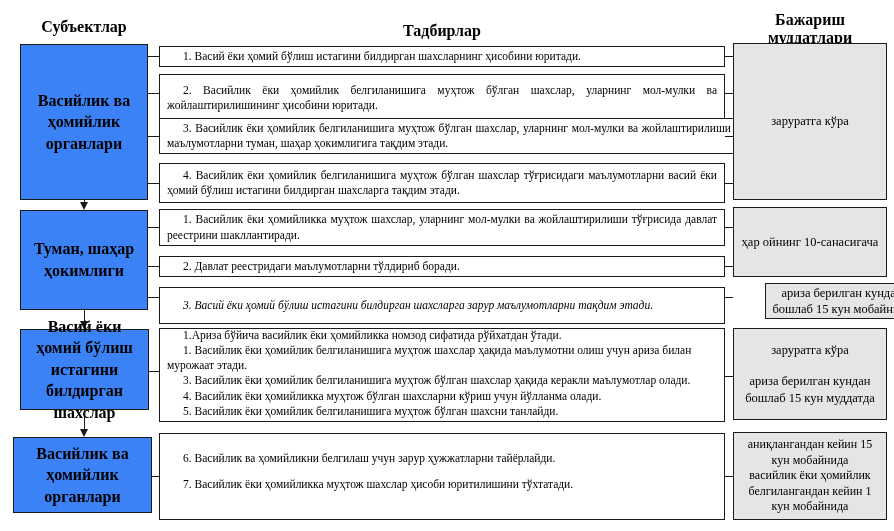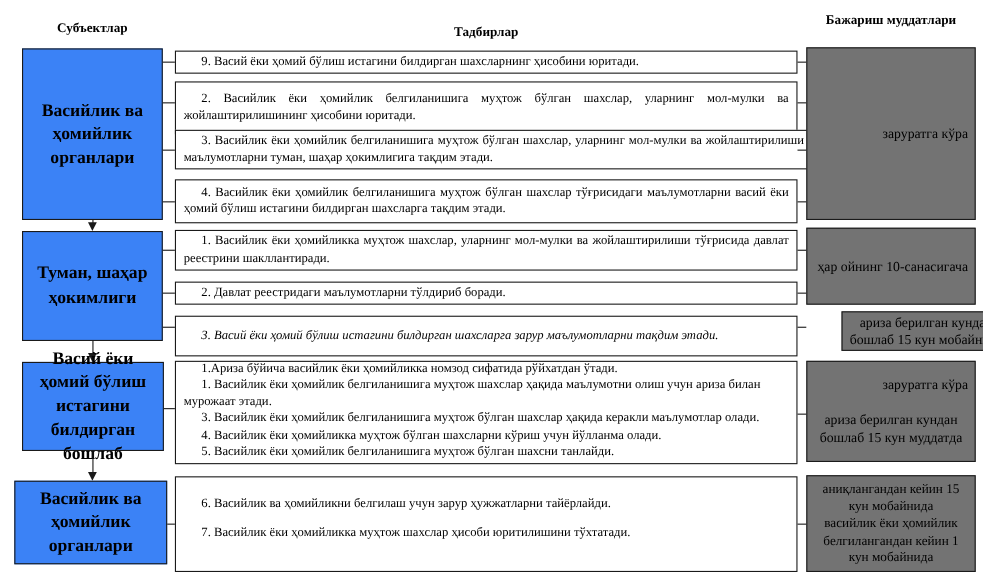--- a/index.html
+++ b/index.html
@@ -2,39 +2,39 @@
 <html><head>
 <meta charset="utf-8">
 <style>
   html,body{margin:0;padding:0;background:#fff;}
   #canvas{
     position:relative;width:894px;height:531px;background:#ffffff;
     font-family:"Liberation Serif","DejaVu Serif",serif;color:#000;
     overflow:hidden;
   }
   .col-header{
-    position:absolute;font-weight:bold;font-size:12px;text-align:center;
+    position:absolute;font-weight:bold;font-size:16px;text-align:center;
   }
   .subject-box{
     position:absolute;border:1.5px solid #1a1a1a;background:#3b82f6;
     display:flex;align-items:center;justify-content:center;text-align:center;
     font-weight:bold;font-size:16px;line-height:1.35;padding:2px 8px;box-sizing:border-box;
   }
   .activity-box{
     position:absolute;border:1.2px solid #1a1a1a;background:#fff;
     font-size:11.5px;line-height:1.32;padding:2px 7px 2px 7px;box-sizing:border-box;
     display:flex;flex-direction:column;justify-content:center;
   }
   .activity-box p{margin:0;text-indent:16px;text-align:justify;}
   .activity-box.list{justify-content:flex-start;padding-top:4px;}
   .activity-box.list p{text-align:left;}
   .activity-box.spaced p{margin-bottom:11px;}
   .deadline-box{
-    position:absolute;border:1.5px solid #1a1a1a;background:#737373;
-    display:flex;flex-direction:column;align-items:flex-end;justify-content:center;
+    position:absolute;border:1.5px solid #1a1a1a;background:#e5e5e5;
+    display:flex;flex-direction:column;align-items:center;justify-content:center;
     text-align:center;font-size:12.5px;line-height:1.3;padding:3px 6px;box-sizing:border-box;
   }
   .deadline-box .dl{margin:0;}
   .deadline-box .gap{margin-top:15px;}
   .stub{position:absolute;height:0;border-top:1.4px solid #1a1a1a;}
   .arrow-line{position:absolute;width:1.6px;background:#1a1a1a;}
   .arrow-head{
     position:absolute;width:0;height:0;
     border-left:4.5px solid transparent;border-right:4.5px solid transparent;
     border-top:8px solid #1a1a1a;
@@ -45,21 +45,21 @@
 
 <div id="canvas">
 
   <div class="col-header" style="left:20px;top:18px;width:128px;">Субъектлар</div>
   <div class="col-header" style="left:159px;top:22px;width:566px;">Тадбирлар</div>
   <div class="col-header" style="left:733px;top:11px;width:154px;">Бажариш муддатлари</div>
 
   <div class="subject-box" style="left:20px;top:44px;width:128px;height:156px;">Васийлик ва ҳомийлик органлари</div>
 
   <div class="activity-box" style="left:159px;top:46px;width:566px;height:21px;">
-    <p>9. Васий ёки ҳомий бўлиш истагини билдирган шахсларнинг ҳисобини юритади.</p>
+    <p>1. Васий ёки ҳомий бўлиш истагини билдирган шахсларнинг ҳисобини юритади.</p>
   </div>
   <div class="activity-box" style="left:159px;top:74px;width:566px;height:48px;">
     <p>2. Васийлик ёки ҳомийлик белгиланишига муҳтож бўлган шахслар, уларнинг мол-мулки ва жойлаштирилишининг ҳисобини юритади.</p>
   </div>
   <div class="activity-box" style="left:159px;top:118px;width:644px;height:36px;">
     <p>3. Васийлик ёки ҳомийлик белгиланишига муҳтож бўлган шахслар, уларнинг мол-мулки ва жойлаштирилиши тўғрисидаги маълумотларни туман, шаҳар ҳокимлигига тақдим этади.</p>
   </div>
   <div class="activity-box" style="left:159px;top:163px;width:566px;height:40px;">
     <p>4. Васийлик ёки ҳомийлик белгиланишига муҳтож бўлган шахслар тўғрисидаги маълумотларни васий ёки ҳомий бўлиш истагини билдирган шахсларга тақдим этади.</p>
   </div>
@@ -102,21 +102,21 @@
   <div class="stub" style="left:148px;top:227px;width:11px;"></div>
   <div class="stub" style="left:148px;top:266px;width:11px;"></div>
   <div class="stub" style="left:148px;top:297px;width:11px;"></div>
   <div class="stub" style="left:725px;top:227px;width:8px;"></div>
   <div class="stub" style="left:725px;top:266px;width:8px;"></div>
   <div class="stub" style="left:725px;top:297px;width:8px;"></div>
 
   <div class="arrow-line" style="left:83.5px;top:310px;height:13px;"></div>
   <div class="arrow-head" style="left:80px;top:321px;"></div>
 
-  <div class="subject-box" style="left:20px;top:329px;width:129px;height:81px;">Васий ёки ҳомий бўлиш истагини билдирган бошлаб</div>
+  <div class="subject-box" style="left:20px;top:329px;width:129px;height:81px;">Васий ёки ҳомий бўлиш истагини билдирган шахслар</div>
 
   <div class="activity-box list" style="left:159px;top:328px;width:566px;height:94px;border-width:1.6px;justify-content:flex-end;">
     <p>1.Ариза бўйича васийлик ёки ҳомийликка номзод сифатида рўйхатдан ўтади.</p>
     <p>1. Васийлик ёки ҳомийлик белгиланишига муҳтож шахслар ҳақида маълумотни олиш учун ариза билан мурожаат этади.</p>
     <p>3. Васийлик ёки ҳомийлик белгиланишига муҳтож бўлган шахслар ҳақида керакли маълумотлар олади.</p>
     <p>4. Васийлик ёки ҳомийликка муҳтож бўлган шахсларни кўриш учун йўлланма олади.</p>
     <p>5. Васийлик ёки ҳомийлик белгиланишига муҳтож бўлган шахсни танлайди.</p>
   </div>
 
   <div class="deadline-box" style="left:733px;top:328px;width:154px;height:92px;">

